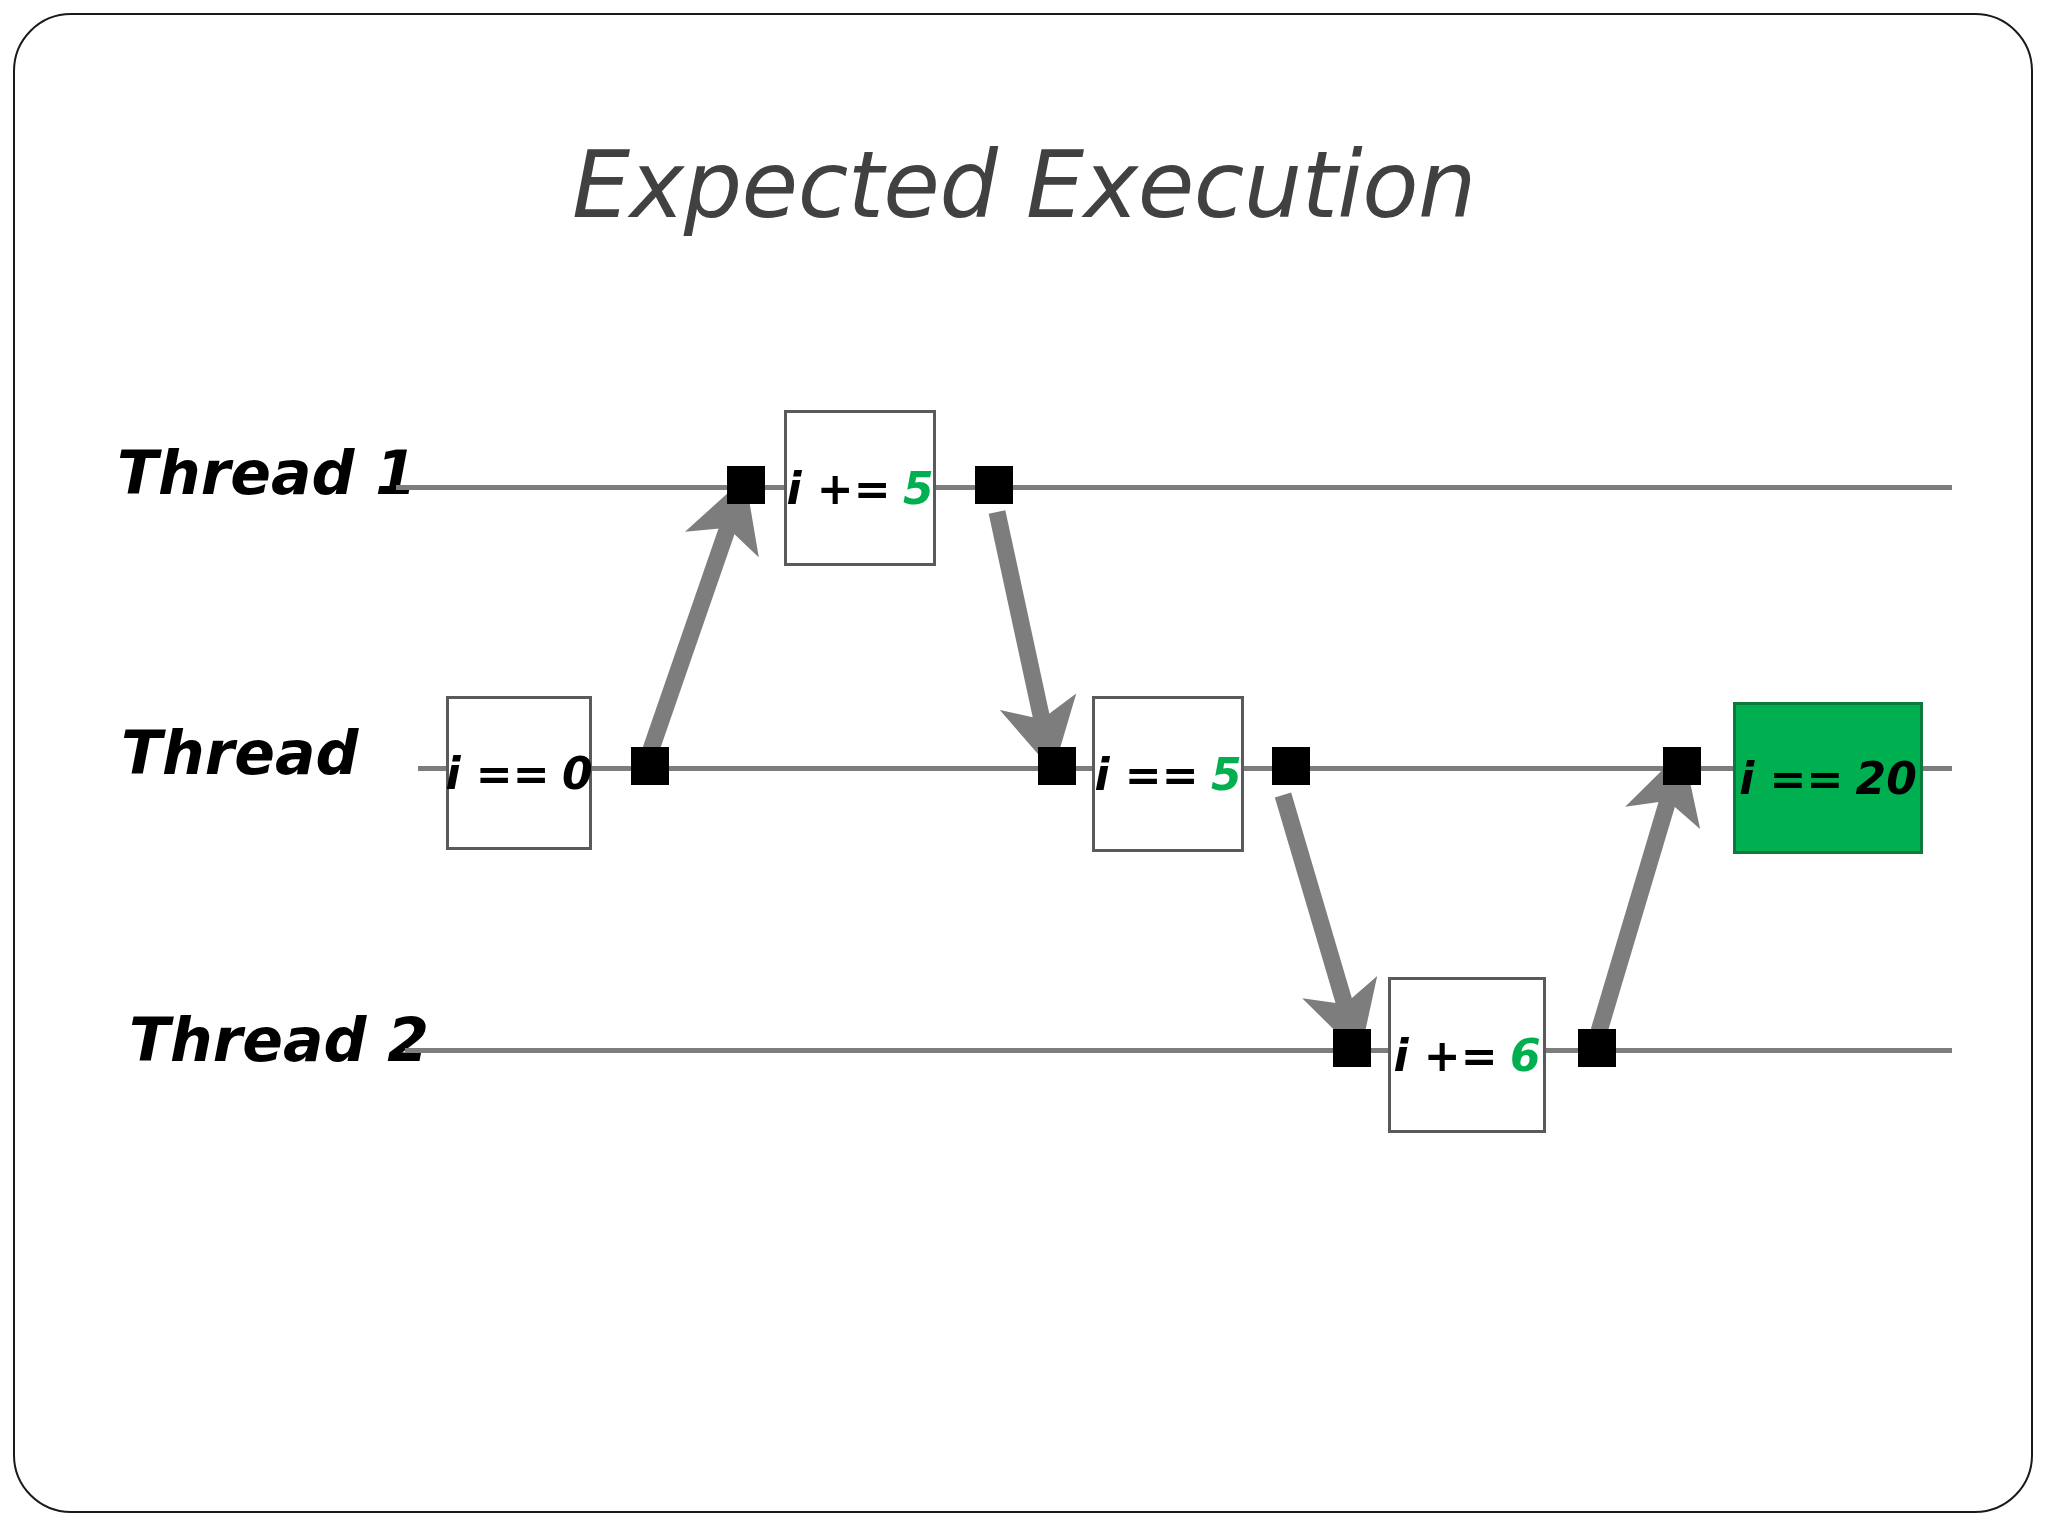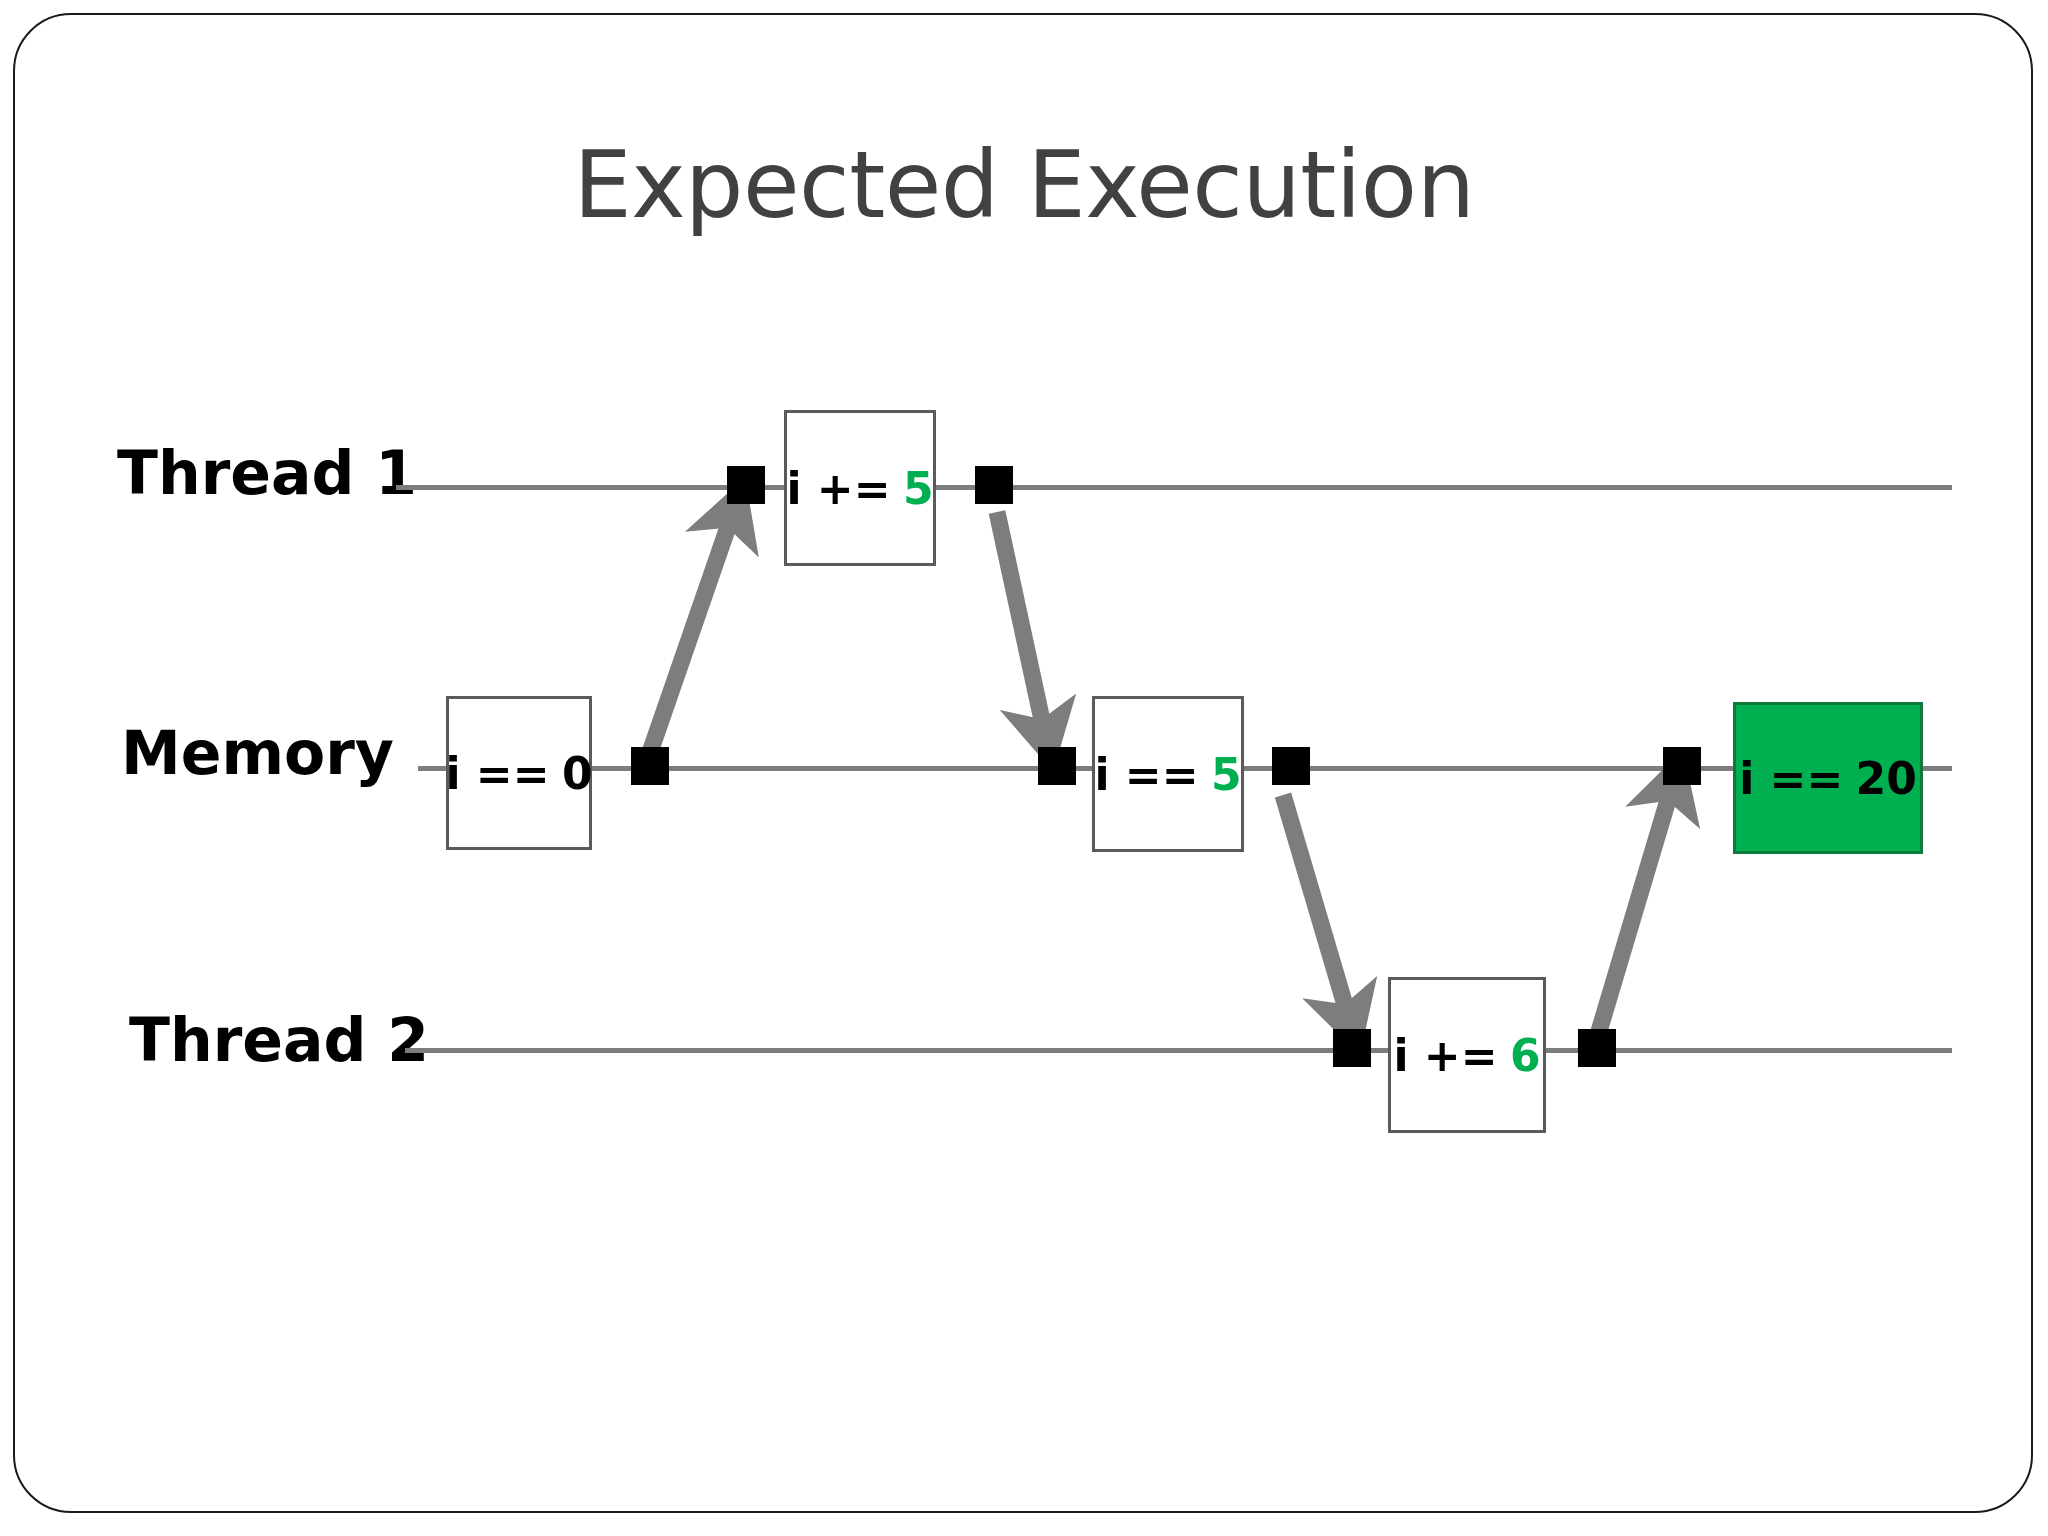--- a/index.html
+++ b/index.html
@@ -11,20 +11,21 @@
     width: 2048px;
     height: 1536px;
     font-family: "Liberation Sans", sans-serif;
     overflow: hidden;
   }
   #slide {
     position: relative;
     width: 2048px;
     height: 1536px;
     background: #ffffff;
+    font-style: italic;
   }
   #slide-frame {
     position: absolute;
     left: 13px;
     top: 13px;
     width: 2020px;
     height: 1500px;
     border: 2px solid #1a1a1a;
     border-radius: 58px;
     box-sizing: border-box;
@@ -113,21 +114,21 @@
 <div id="slide">
 
   <div id="slide-frame"></div>
 
   <div id="slide-title">Expected Execution</div>
 
   <div class="diagram">
 
     <div class="lane-label" style="left:88px; top:443px;">Thread 1</div>
 
-    <div class="lane-label" style="left:92px; top:723px;">Memory</div>
+    <div class="lane-label" style="left:92px; top:723px;">Thread</div>
 
     <div class="lane-label" style="left:100px; top:1010px;">Thread 2</div>
 
     <div class="lane-line" style="left:396px; top:485px; width:1556px;"></div>
 
     <div class="lane-line" style="left:418px; top:766px; width:1534px;"></div>
 
     <div class="lane-line" style="left:405px; top:1048px; width:1547px;"></div>
 
     <svg class="arrow-layer" viewBox="0 0 2048 1536">

